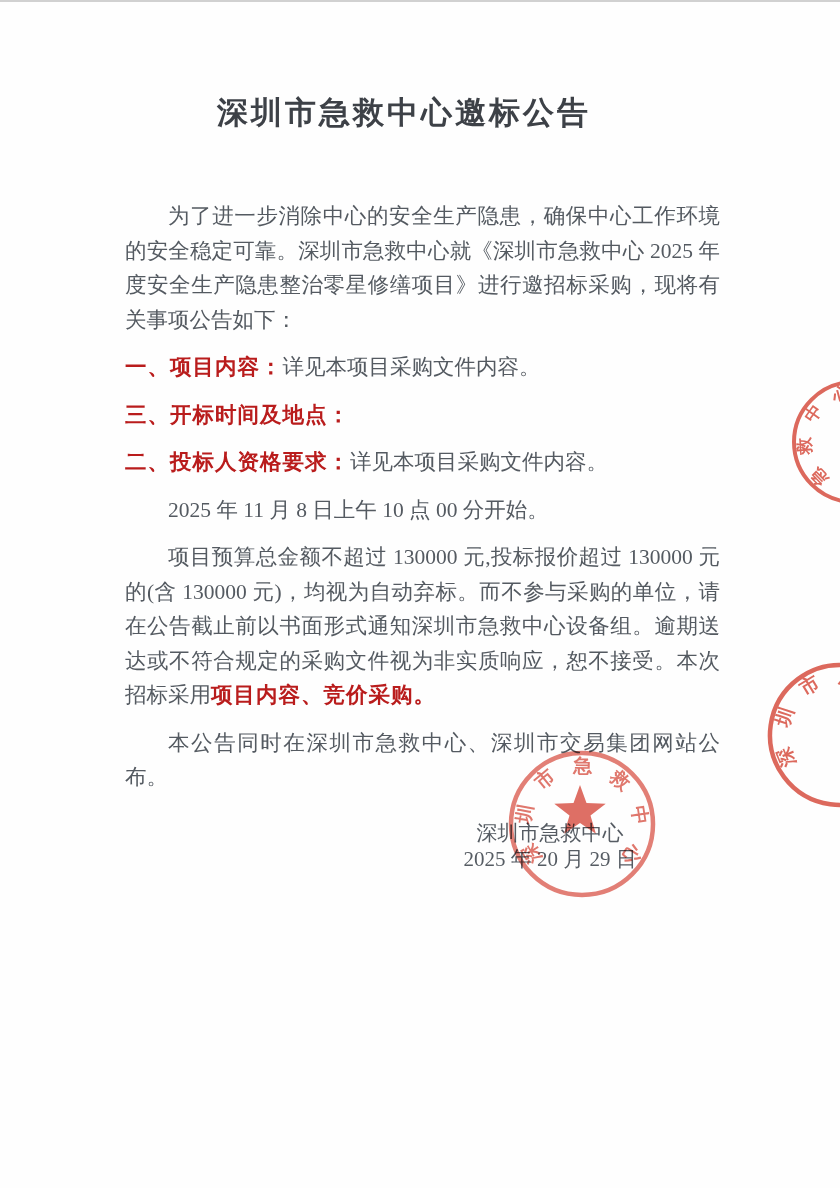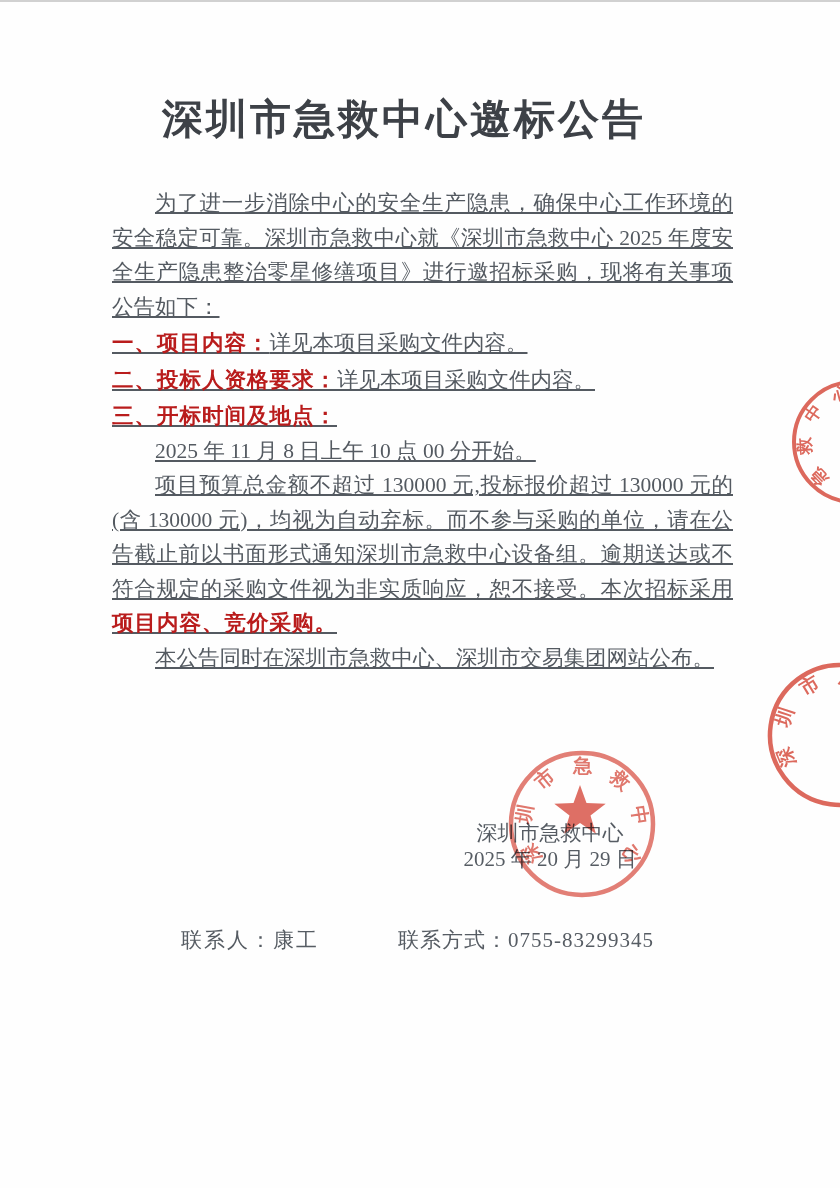--- a/index.html
+++ b/index.html
@@ -15,34 +15,34 @@
   .scan-edge {
     position: absolute; top: 0; left: 0; width: 840px; height: 2px;
     background: #bdbdbd; opacity: .7;
   }
   .doc-title {
     position: absolute;
     top: 92px; left: 0; width: 808px;
     margin: 0;
     text-align: center;
     font-family: "Liberation Sans", sans-serif;
-    font-size: 41px;
+    font-size: 31px;
     font-weight: 700;
     letter-spacing: 3px;
     color: #3d4147;
   }
   .content {
     position: absolute;
     top: 186px; left: 112px;
     width: 621px;
     font-size: 21.5px;
     line-height: 34.5px;
     text-align: justify;
   }
-  .content p { margin: 0; text-decoration: underline; }
+  .content p { margin: 13px; }
   .indent { text-indent: 2em; }
   .item { margin-top: 2px !important; }
   .item b, .content b {
     font-family: "Liberation Sans", sans-serif;
     font-weight: 700;
     color: #b91c1c;
     letter-spacing: 1px;
   }
   .sub { padding-left: 2em; }
   .signature {
@@ -72,41 +72,37 @@
 <div class="page">
   <div class="scan-edge"></div>
 
   <h1 class="doc-title">深圳市急救中心邀标公告</h1>
 
   <div class="content">
     <p class="indent">为了进一步消除中心的安全生产隐患，确保中心工作环境的安全稳定可靠。深圳市急救中心就《深圳市急救中心 2025 年度安全生产隐患整治零星修缮项目》进行邀招标采购，现将有关事项公告如下：</p>
 
     <p class="item"><b>一、项目内容：</b><span>详见本项目采购文件内容。</span></p>
 
+    <p class="item"><b>三、开标时间及地点：</b></p>
+
     <p class="item"><b>二、投标人资格要求：</b><span>详见本项目采购文件内容。</span></p>
-
-    <p class="item"><b>三、开标时间及地点：</b></p>
 
     <p class="sub">2025 年 11 月 8 日上午 10 点 00 分开始。</p>
 
 
     <p class="indent"><span>项目预算总金额不超过 130000 元,投标报价超过 130000 元的(含 130000 元)，均视为自动弃标。而不参与采购的单位，请在公告截止前以书面形式通知深圳市急救中心设备组。逾期送达或不符合规定的采购文件视为非实质响应，恕不接受。本次招标采用</span><b>项目内容、竞价采购。</b></p>
 
     <p class="indent">本公告同时在深圳市急救中心、深圳市交易集团网站公布。</p>
   </div>
 
   <div class="signature">
     <div>深圳市急救中心</div>
     <div>2025 年 20 月 29 日</div>
   </div>
 
-  <div class="contact-row">
-    <span class="contact-person"><span>联系人：</span><span>康工</span></span>
-    <span class="contact-phone"><span>联系方式：</span><span>0755-83299345</span></span>
-  </div>
 
   <svg class="seal seal-main" width="170" height="170" viewBox="0 0 170 170">
     <circle cx="85" cy="85" r="71" fill="none" stroke="#d95446" stroke-width="4.5" opacity="0.85"></circle>
     <polygon points="83,46 89.5,64.1 108.7,64.7 93.5,76.4 98.9,94.8 83,84 67.1,94.8 72.5,76.4 57.3,64.7 76.5,64.1" fill="#d7493c" opacity="0.9"></polygon>
     <defs>
       <path id="sealArcMain" d="M 48.2 121.8 A 52 52 0 1 1 121.8 121.8" fill="none"></path>
     </defs>
     <text font-size="19" fill="#d95446" opacity="0.9">
       <textPath href="#sealArcMain" startOffset="4" textLength="238" lengthAdjust="spacing">深圳市急救中心</textPath>
     </text>

